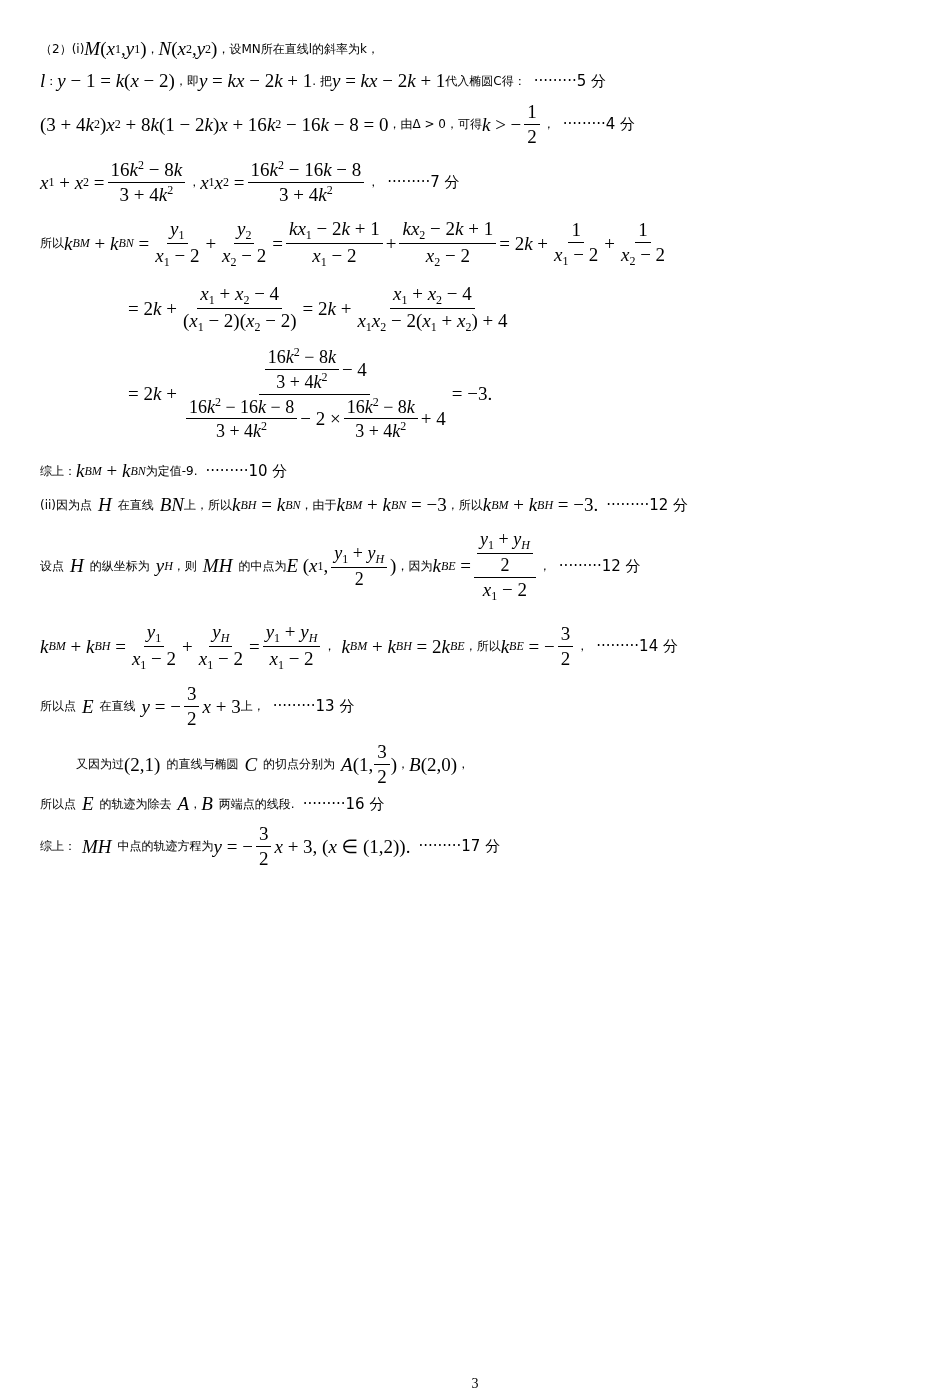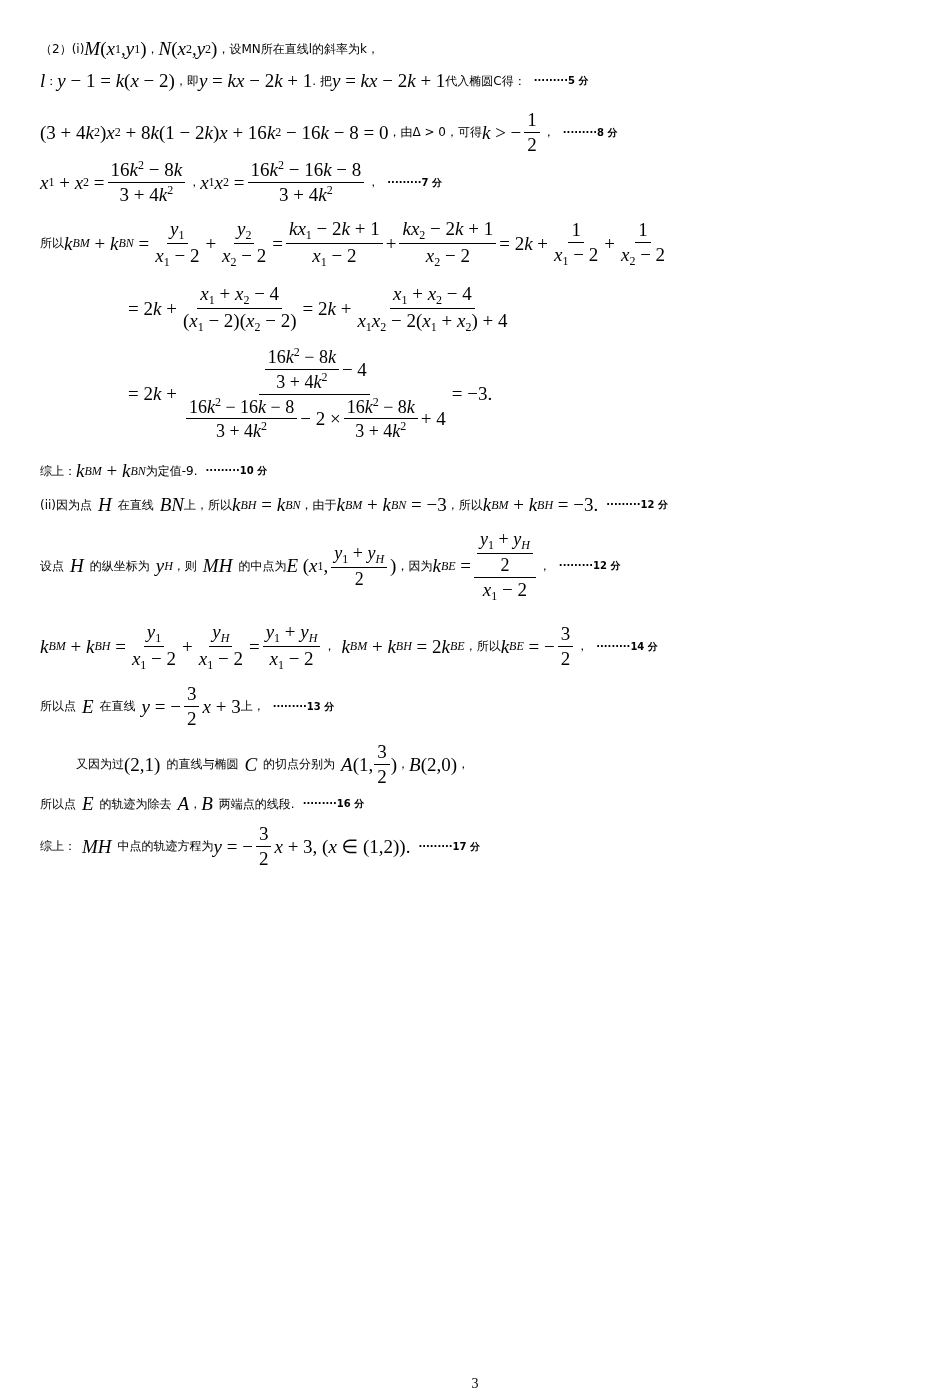--- a/index.html
+++ b/index.html
@@ -8,21 +8,21 @@
   .ln{position:absolute;left:40px;white-space:nowrap;display:flex;align-items:center;}
   .m{font-family:"Liberation Serif",serif;font-style:italic;}
   .r{font-family:"Liberation Serif",serif;font-style:normal;}
   .cn{font-family:"DejaVu Sans","Liberation Sans",sans-serif;font-size:12px;}
   sub,sup{font-size:12px;}
   sub{vertical-align:-4px;} sup{vertical-align:7px;}
   .frac{display:inline-flex;flex-direction:column;align-items:center;vertical-align:middle;margin:0 3px;}
   .frac>.num{padding:0 3px;border-bottom:1px solid #000;line-height:1.25;}
   .frac>.den{padding:0 3px;line-height:1.3;}
   .frac.sm{font-size:18px;}
-  .score{font-family:"DejaVu Sans","Liberation Sans",sans-serif;font-size:10px;margin-left:8px;font-weight:bold;}
+  .score{font-family:"DejaVu Sans","Liberation Sans",sans-serif;font-size:15px;margin-left:8px;}
   .pg{position:absolute;left:0;width:950px;text-align:center;top:1376px;font-size:14px;}
   .sp{display:inline-block;width:6px;}
 </style>
 </head>
 <body>
 
 <div class="ln" style="top:38px;">
   <span class="cn">（2）(i)</span>
   <span class="m">M</span>
     <span class="r">(</span>
@@ -64,21 +64,21 @@
   <span class="m">y</span>
     <span class="r">&nbsp;=&nbsp;</span>
     <span class="m">kx</span>
     <span class="r">&nbsp;−&nbsp;2</span>
     <span class="m">k</span>
     <span class="r">&nbsp;+&nbsp;1</span>
   <span class="cn">代入椭圆C得：</span>
   <span class="score">·········5 分</span>
 </div>
 
-<div class="ln" style="top:108px;">
+<div class="ln" style="top:100px;">
   <span class="r">(3&nbsp;+&nbsp;4</span>
     <span class="m">k</span>
     <sup>2</sup>
     <span class="r">)</span>
     <span class="m">x</span>
     <sup>2</sup>
     <span class="r">&nbsp;+&nbsp;8</span>
     <span class="m">k</span>
     <span class="r">(1&nbsp;−&nbsp;2</span>
     <span class="m">k</span>
@@ -91,21 +91,21 @@
     <span class="m">k</span>
     <span class="r">&nbsp;−&nbsp;8&nbsp;=&nbsp;0</span>
   <span class="cn">，由Δ &gt; 0，可得</span>
   <span class="m">k</span>
     <span class="r">&nbsp;&gt;&nbsp;−</span>
   <span class="frac">
       <span class="num r">1</span>
       <span class="den r">2</span>
     </span>
     <span class="cn">，</span>
-  <span class="score">·········8 分</span>
+  <span class="score">·········4 分</span>
 </div>
 
 <div class="ln" style="top:158px;">
   <span class="m">x</span>
     <sub>1</sub>
     <span class="r">&nbsp;+&nbsp;</span>
     <span class="m">x</span>
     <sub>2</sub>
     <span class="r">&nbsp;=</span>
   <span class="frac">

